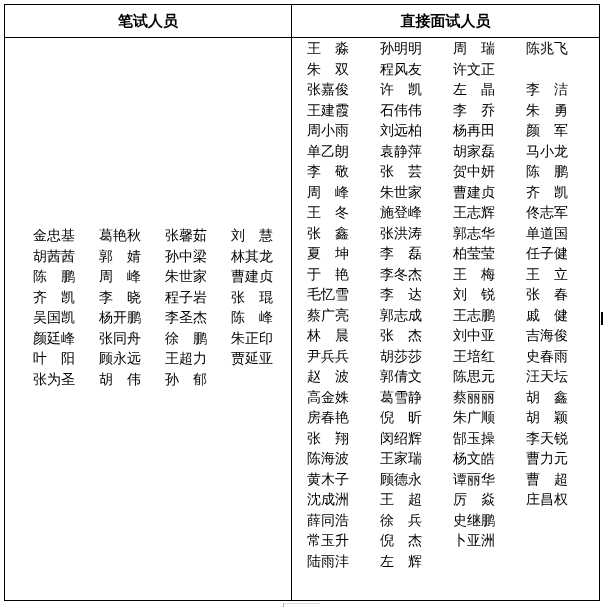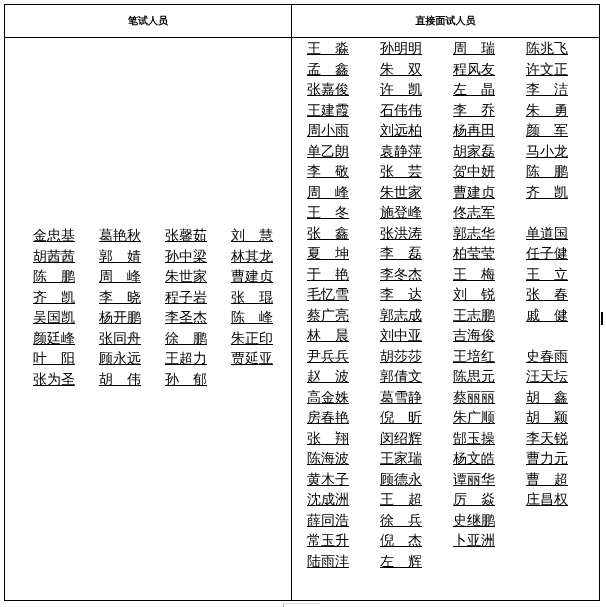--- a/index.html
+++ b/index.html
@@ -4,24 +4,24 @@
 <style>
   html, body { margin:0; padding:0; background:#ffffff; }
   body { width:606px; height:607px; position:relative; overflow:hidden;
          font-family:"DejaVu Sans", sans-serif; color:#000; }
   .tbl { position:absolute; left:4px; top:4px; width:596px; height:597px;
          border:1px solid #000; box-sizing:border-box; }
   .hdr { position:absolute; left:0; top:0; width:100%; height:33px;
          border-bottom:1px solid #000; box-sizing:border-box; }
   .vdiv { position:absolute; left:286px; top:0; width:1px; height:100%; background:#000; }
   .hcell { position:absolute; top:0; height:32px; line-height:32px; text-align:center;
-           font-size:10px; font-weight:bold; letter-spacing:0px; }
+           font-size:15px; font-weight:bold; letter-spacing:0px; }
   .hcell.left { left:0; width:286px; }
   .hcell.right { left:287px; width:307px;text-align:center; }
-  .names { position:absolute;text-decoration:underline; }
+  .names { position:absolute; }
   .row { display:flex; height:20.5px; line-height:20.5px; font-size:14px; }
   .name { white-space:pre; }
   .left-names { left:28px; top:220px; }
   .left-names .name { width:66px; }
   .right-names { left:302px; top:33px; }
   .right-names .name { width:73px; }
   .marker { position:absolute; left:601px; top:312px; width:2px; height:13px; background:#000; }
   .corner-tick { position:absolute; left:283px; top:603px; width:36px; height:4px;
                  border-left:1px solid #aaa; border-top:1px solid #ddd; }
 </style>
@@ -86,21 +86,20 @@
       </div>
     </div>
   <div class="names right-names" id="right-names">
       <div class="row">
         <span class="name">王　淼</span>
         <span class="name">孙明明</span>
         <span class="name">周　瑞</span>
         <span class="name">陈兆飞</span>
       </div>
       <div class="row">
-        <span class="name">孟　鑫</span>
         <span class="name">朱　双</span>
         <span class="name">程风友</span>
         <span class="name">许文正</span>
       </div>
       <div class="row">
         <span class="name">张嘉俊</span>
         <span class="name">许　凯</span>
         <span class="name">左　晶</span>
         <span class="name">李　洁</span>
       </div>
@@ -130,20 +129,21 @@
       </div>
       <div class="row">
         <span class="name">周　峰</span>
         <span class="name">朱世家</span>
         <span class="name">曹建贞</span>
         <span class="name">齐　凯</span>
       </div>
       <div class="row">
         <span class="name">王　冬</span>
         <span class="name">施登峰</span>
+        <span class="name">王志辉</span>
         <span class="name">佟志军</span>
       </div>
       <div class="row">
         <span class="name">张　鑫</span>
         <span class="name">张洪涛</span>
         <span class="name">郭志华</span>
         <span class="name">单道国</span>
       </div>
       <div class="row">
         <span class="name">夏　坤</span>
@@ -164,20 +164,21 @@
         <span class="name">张　春</span>
       </div>
       <div class="row">
         <span class="name">蔡广亮</span>
         <span class="name">郭志成</span>
         <span class="name">王志鹏</span>
         <span class="name">戚　健</span>
       </div>
       <div class="row">
         <span class="name">林　晨</span>
+        <span class="name">张　杰</span>
         <span class="name">刘中亚</span>
         <span class="name">吉海俊</span>
       </div>
       <div class="row">
         <span class="name">尹兵兵</span>
         <span class="name">胡莎莎</span>
         <span class="name">王培红</span>
         <span class="name">史春雨</span>
       </div>
       <div class="row">

